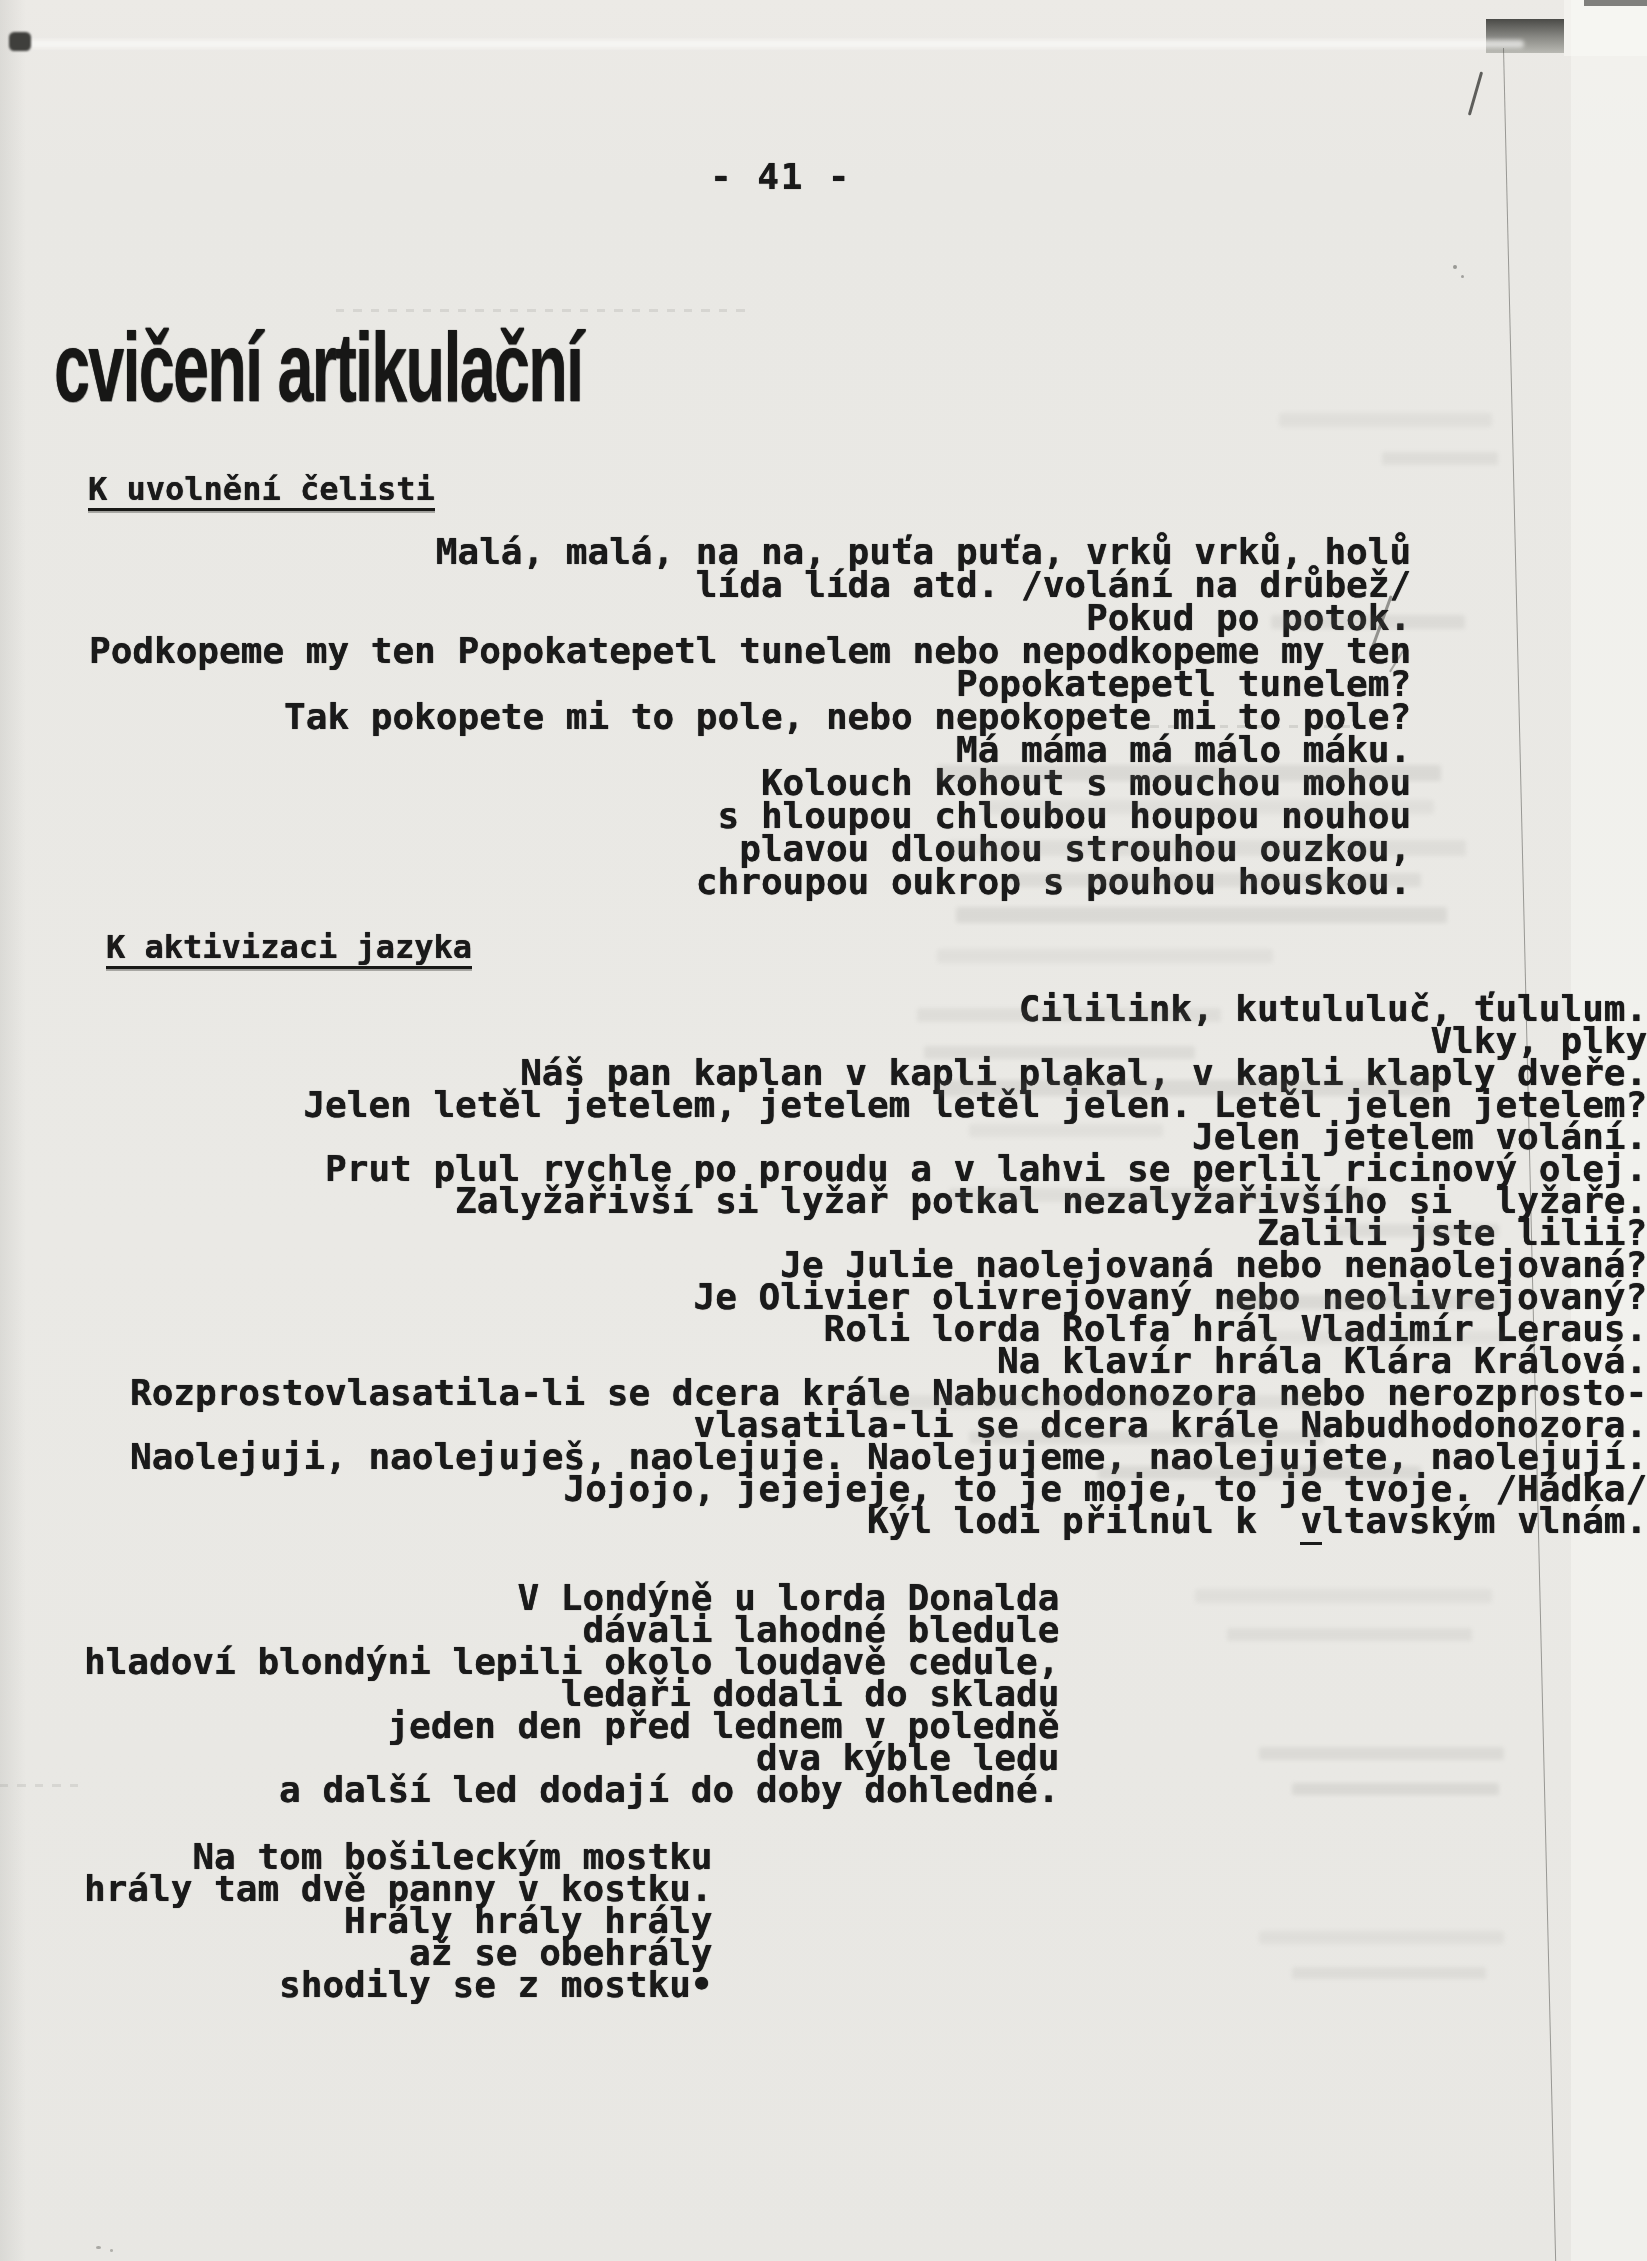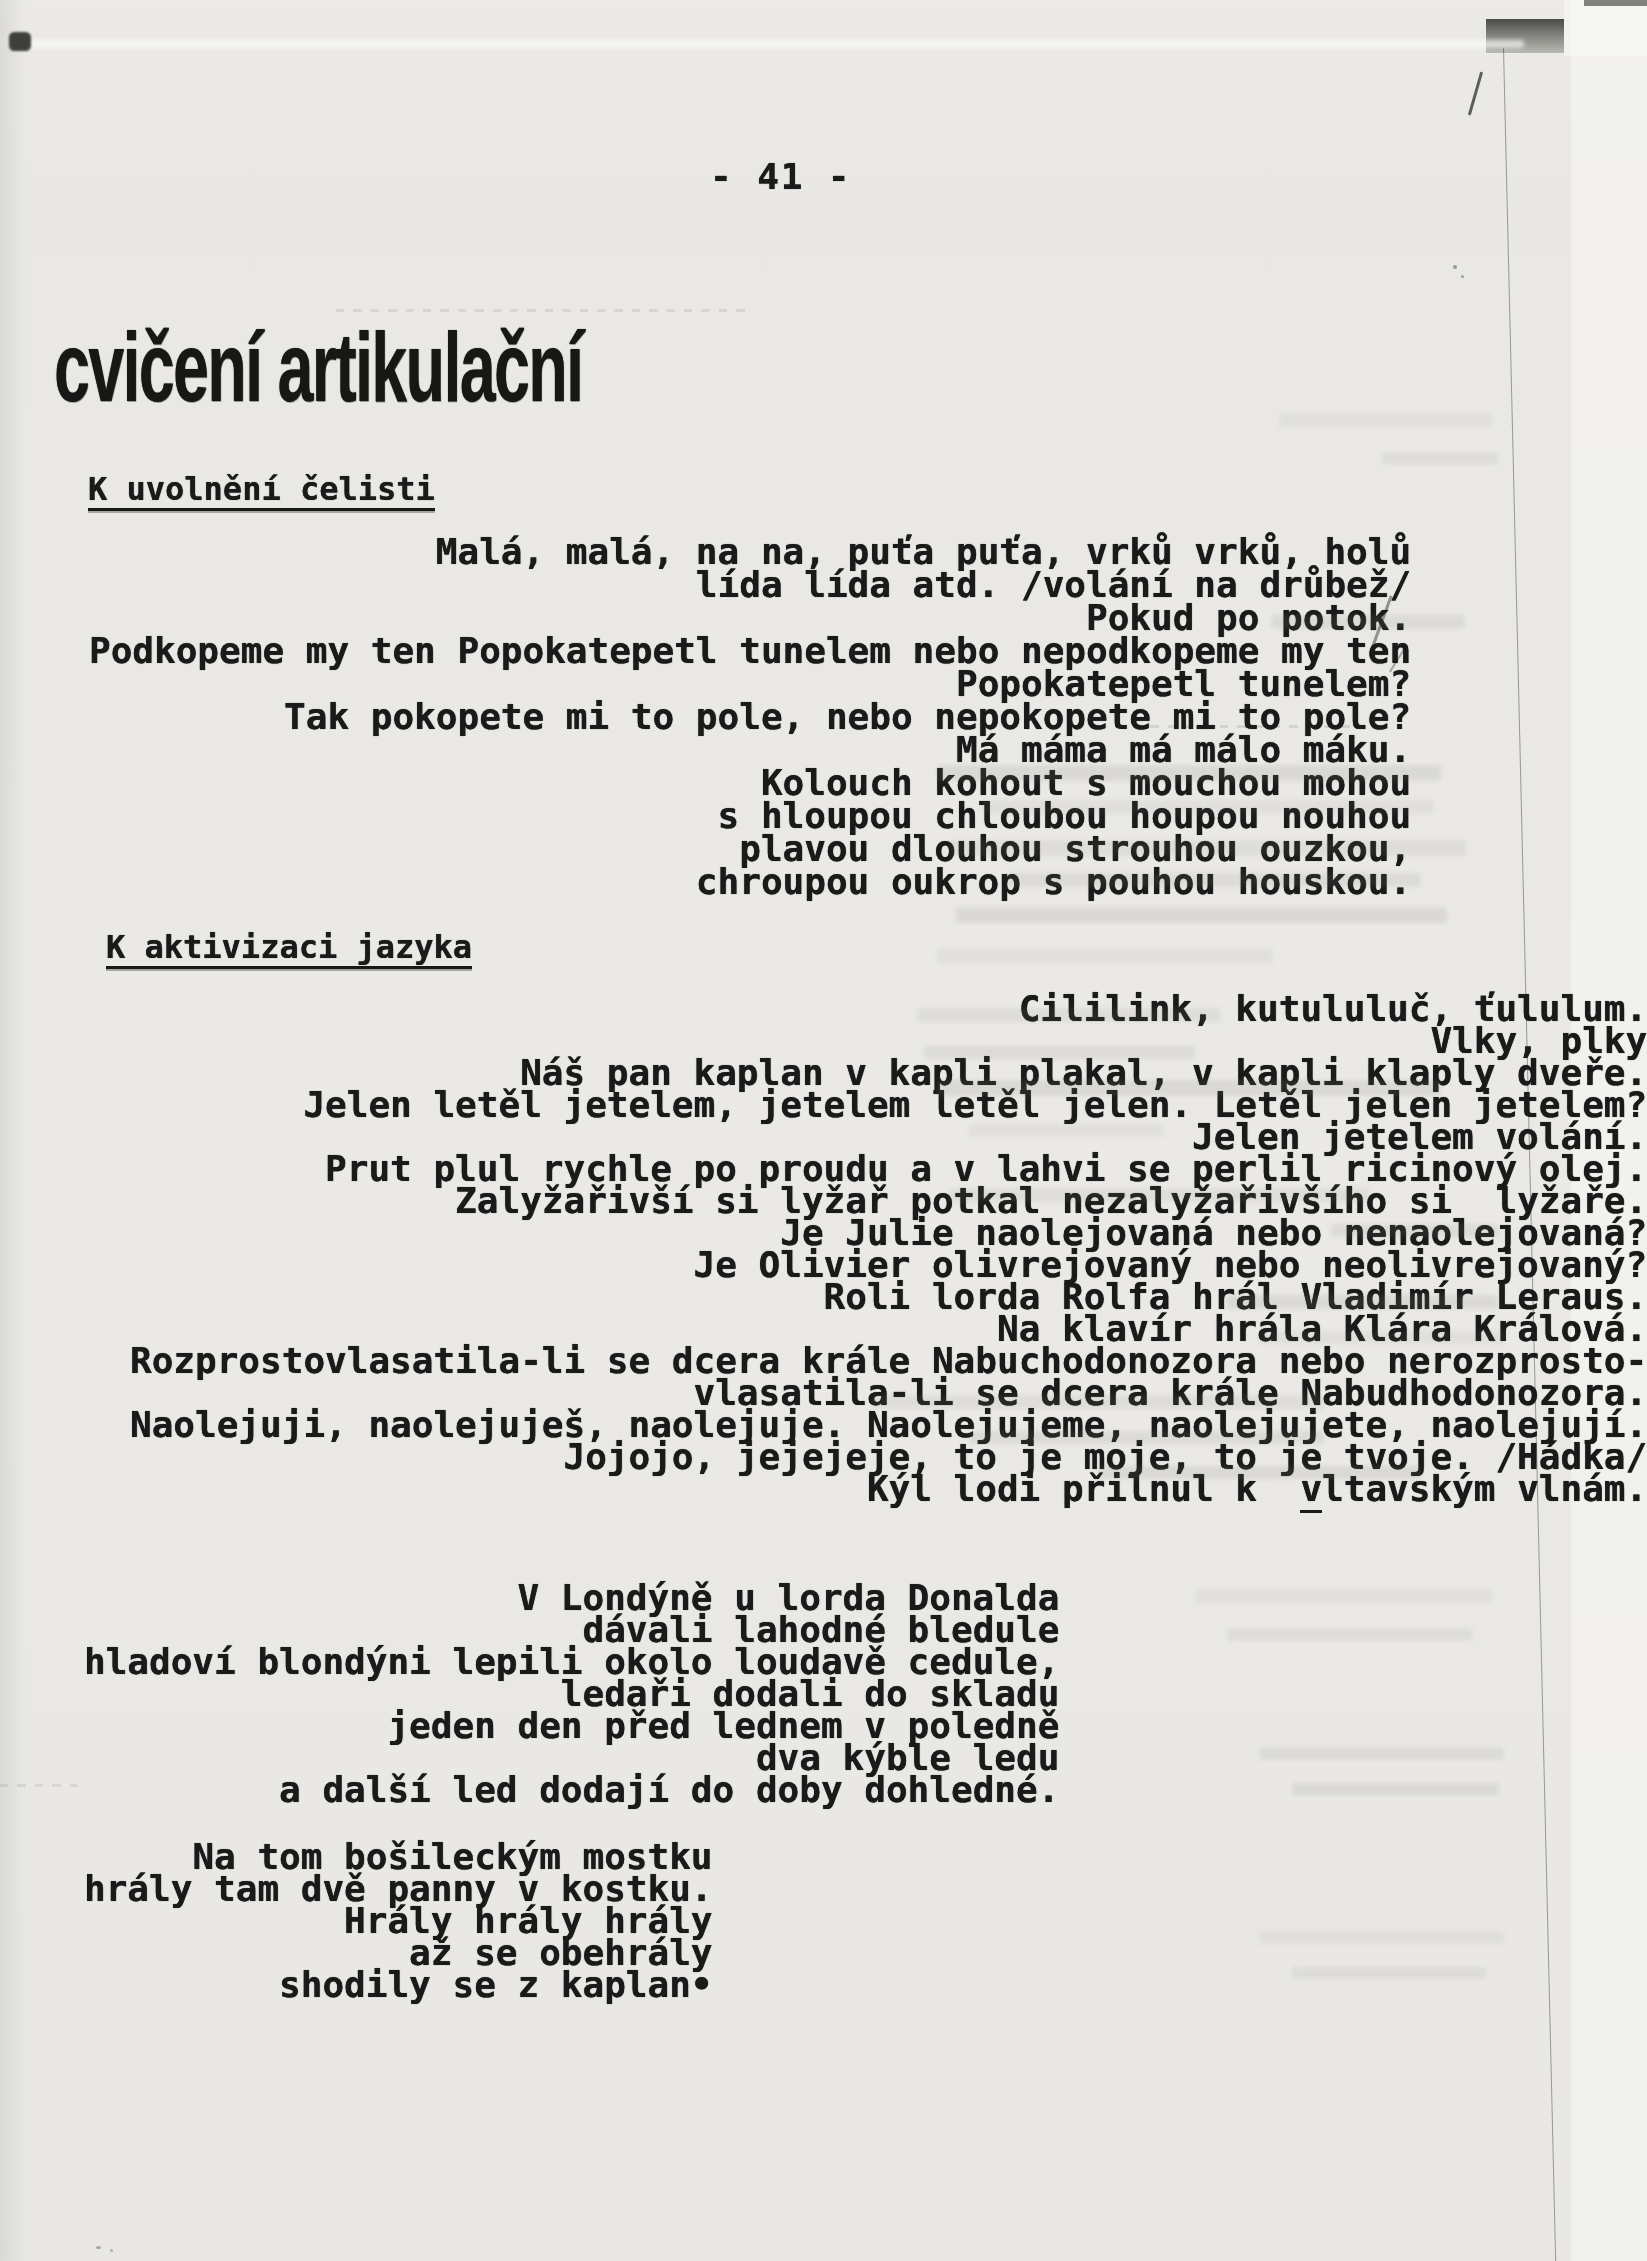--- a/index.html
+++ b/index.html
@@ -139,20 +139,21 @@
 
   <div class="tw sect-head h2">K aktivizaci jazyka</div>
   <div class="lines" id="block-tongue">
       <div class="line">Cililink, kutululuč, ťululum.</div>
       <div class="line">Vlky, plky</div>
       <div class="line">Náš pan kaplan v kapli plakal, v kapli klaply dveře.</div>
       <div class="line">Jelen letěl jetelem, jetelem letěl jelen. Letěl jelen jetelem?</div>
       <div class="line">Jelen jetelem volání.</div>
       <div class="line">Prut plul rychle po proudu a v lahvi se perlil ricinový olej.</div>
       <div class="line">Zalyžařivší si lyžař potkal nezalyžařivšího si  lyžaře.</div>
+      <div class="line">Zalili jste lilii?</div>
       <div class="line">Je Julie naolejovaná nebo nenaolejovaná?</div>
       <div class="line">Je Olivier olivrejovaný nebo neolivrejovaný?</div>
       <div class="line">Roli lorda Rolfa hrál Vladimír Leraus.</div>
       <div class="line">Na klavír hrála Klára Králová.</div>
       <div class="line">Rozprostovlasatila-li se dcera krále Nabuchodonozora nebo nerozprosto-</div>
       <div class="line">vlasatila-li se dcera krále Nabudhodonozora.</div>
       <div class="line">Naolejuji, naolejuješ, naolejuje. Naolejujeme, naolejujete, naolejují.</div>
       <div class="line">Jojojo, jejejeje, to je moje, to je tvoje. /Hádka/</div>
       <div class="line"><span>Kýl lodi přilnul k  </span><span class="u">v</span><span>ltavským vlnám.</span></div>
     </div>
@@ -165,21 +166,21 @@
       <div class="line">jeden den před lednem v poledně</div>
       <div class="line">dva kýble ledu</div>
       <div class="line">a další led dodají do doby dohledné.</div>
     </div>
 
   <div class="lines" id="block-bridge">
       <div class="line">Na tom bošileckým mostku</div>
       <div class="line">hrály tam dvě panny v kostku.</div>
       <div class="line">Hrály hrály hrály</div>
       <div class="line">až se obehrály</div>
-      <div class="line">shodily se z kaplan•</div>
+      <div class="line">shodily se z mostku•</div>
     </div>
 
 <div class="ghost" style="top: 413px; left: 1279px; width: 213px; height: 14px; opacity: 0.09;"></div>
     <div class="ghost" style="top: 452px; left: 1382px; width: 116px; height: 13px; opacity: 0.11;"></div>
     <div class="ghost" style="top: 615px; left: 1271px; width: 194px; height: 14px; opacity: 0.13;"></div>
     <div class="ghost" style="top: 765px; left: 937px; width: 504px; height: 15.5px; opacity: 0.15;"></div>
     <div class="ghost" style="top: 800px; left: 982px; width: 452px; height: 14px; opacity: 0.09;"></div>
     <div class="ghost" style="top: 840px; left: 949px; width: 517px; height: 15.5px; opacity: 0.11;"></div>
     <div class="ghost" style="top: 873px; left: 1008px; width: 413px; height: 14px; opacity: 0.13;"></div>
     <div class="ghost" style="top: 907px; left: 956px; width: 491px; height: 15.5px; opacity: 0.15;"></div>

